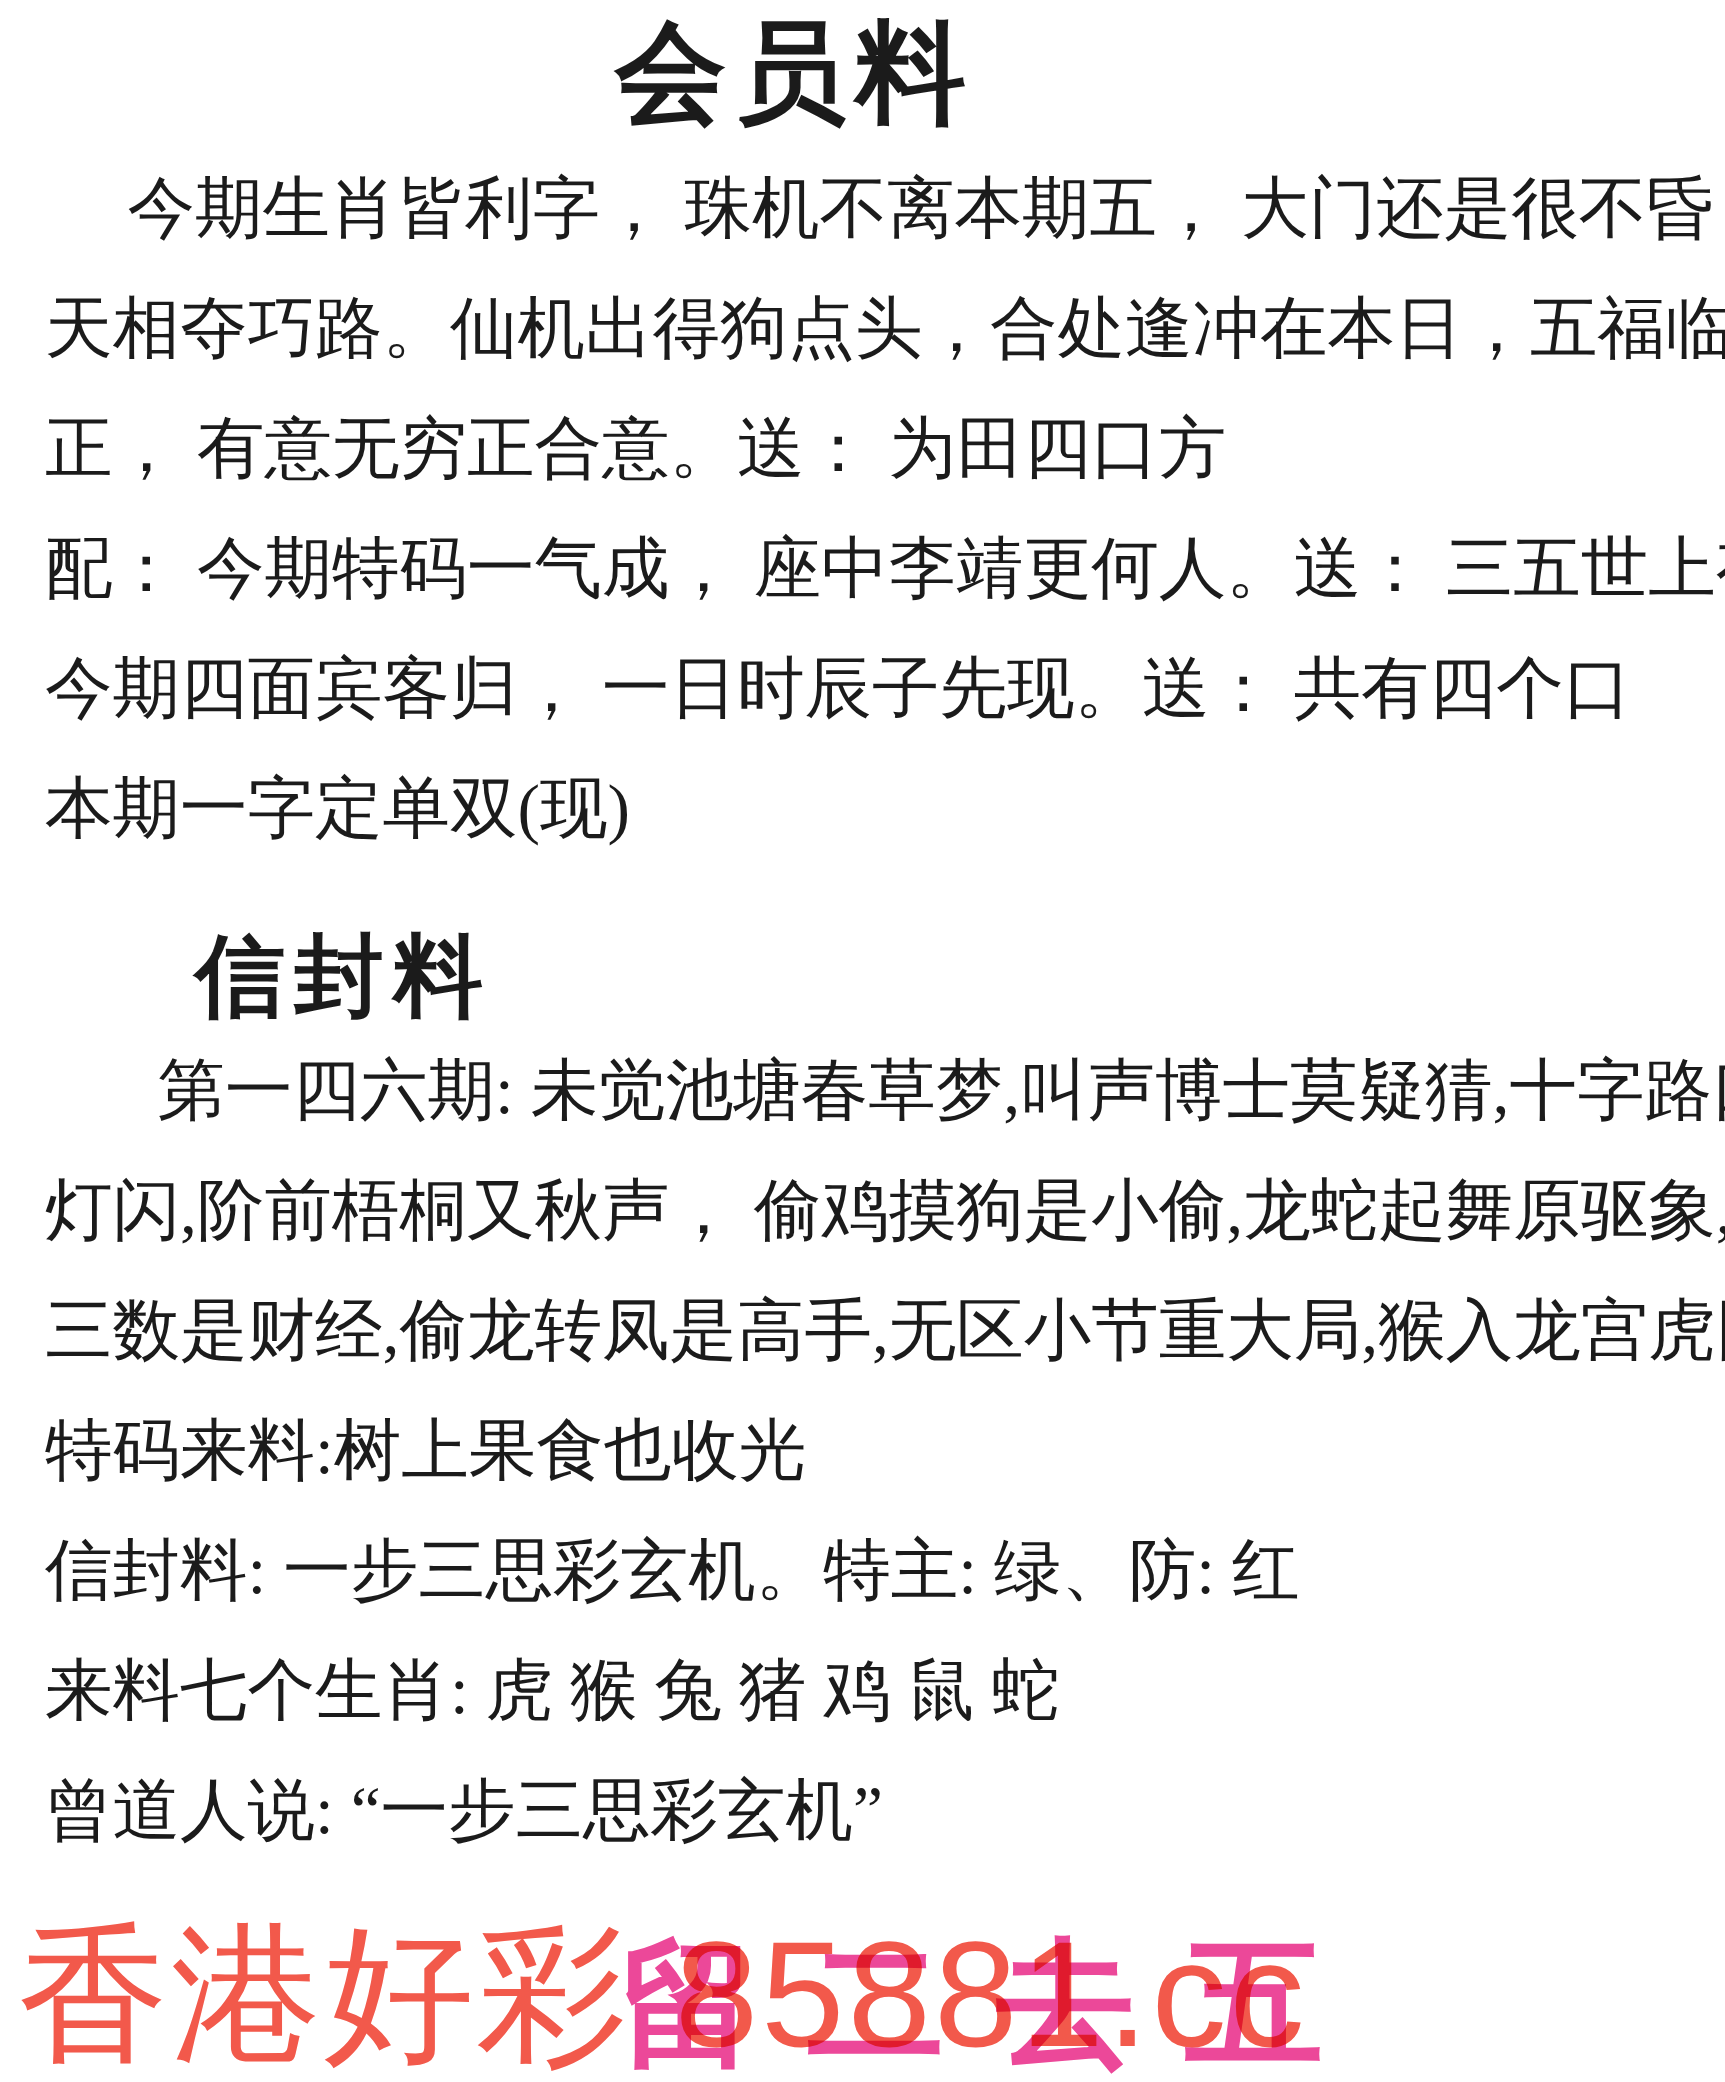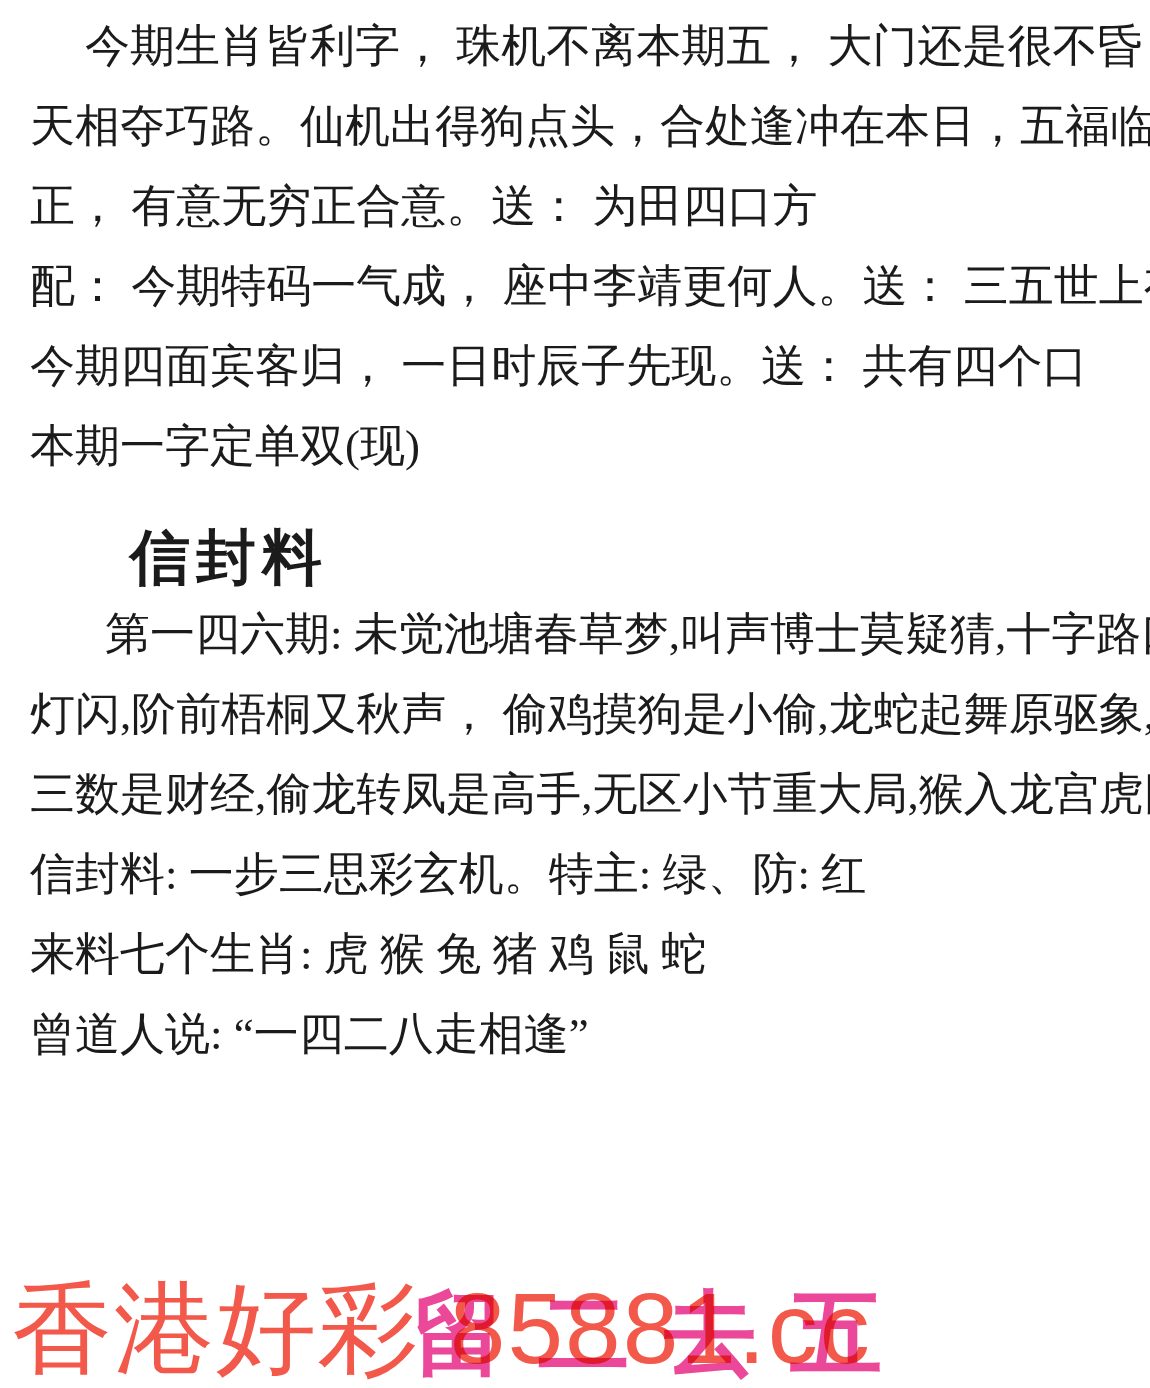--- a/index.html
+++ b/index.html
@@ -95,41 +95,43 @@
     color: #ec4899;
     mix-blend-mode: multiply;
     z-index: 2;
   }
 </style>
 </head>
 <body style="color: rgb(27, 27, 27);">
 
 <div class="page" style="background: rgb(255, 255, 255);">
 
+  <div id="member-title" class="title-large">会员料</div>
 
   <div class="body-lines">
     <span class="line indent-sm">今期生肖皆利字， 珠机不离本期五， 大门还是很不昏， 吉人</span>
     <span class="line">天相夺巧路。仙机出得狗点头，合处逢冲在本日，五福临门中到</span>
     <span class="line">正， 有意无穷正合意。送： 为田四口方</span>
     <span class="line">配： 今期特码一气成， 座中李靖更何人。送： 三五世上有。</span>
     <span class="line">今期四面宾客归， 一日时辰子先现。送： 共有四个口</span>
     <span class="line">本期一字定单双(现)</span>
   </div>
 
   <div class="env-header">
     <span class="env-title">信封料</span>
   </div>
 
   <div class="body-lines">
     <span class="line indent-md">第一四六期: 未觉池塘春草梦,叫声博士莫疑猜,十字路口红</span>
     <span class="line">灯闪,阶前梧桐又秋声， 偷鸡摸狗是小偷,龙蛇起舞原驱象,笑谈</span>
     <span class="line">三数是财经,偷龙转凤是高手,无区小节重大局,猴入龙宫虎回头,</span>
+    <span class="line">特码来料:树上果食也收光</span>
     <span class="line">信封料: 一步三思彩玄机。特主: 绿、防: 红</span>
     <span class="line">来料七个生肖: 虎 猴 兔 猪 鸡 鼠 蛇</span>
-    <span class="line">曾道人说: “一四二八走相逢”</span>
+    <span class="line">曾道人说: “一步三思彩玄机”</span>
   </div>
 
   <div class="footer">
     <span class="watermark" style="color: rgb(242, 89, 75);">香港好彩 85881.cc</span>
     <span class="footer-headline">留二去五</span>
   </div>
 
 </div>
 
 </body></html>

